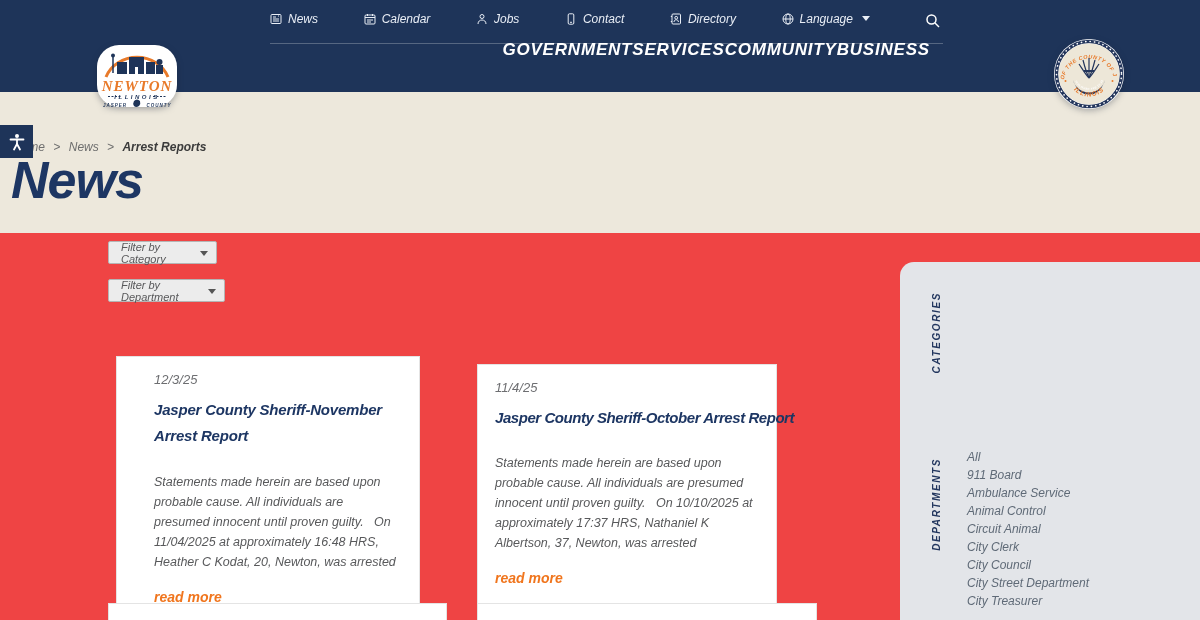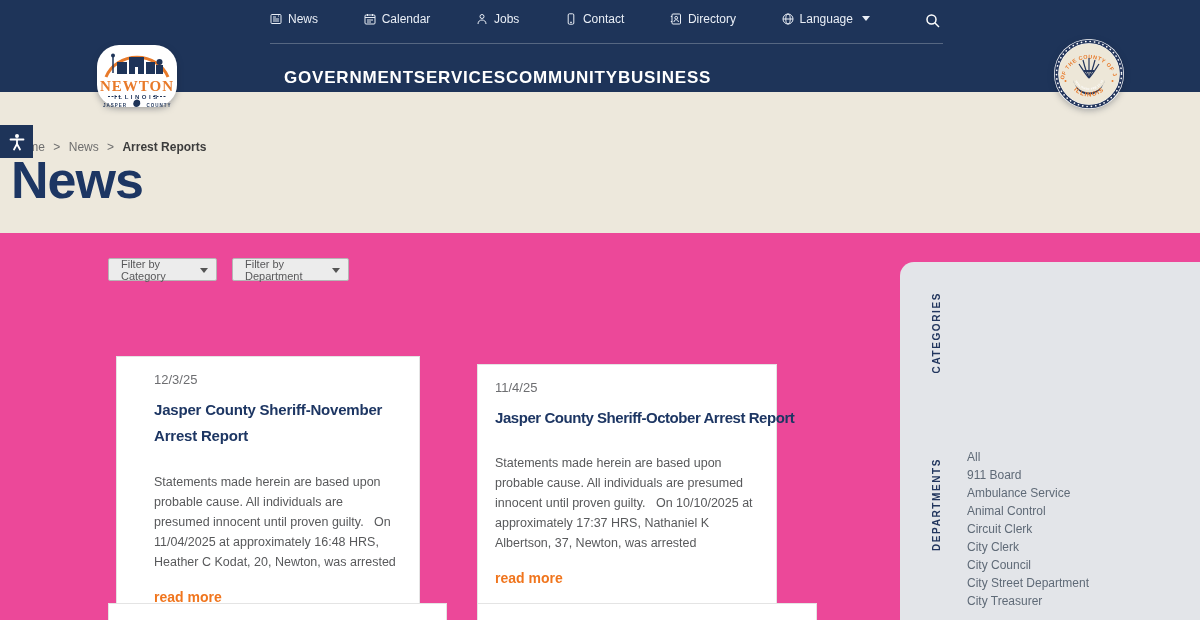--- a/index.html
+++ b/index.html
@@ -1,49 +1,49 @@
 <!DOCTYPE html>
 <html><head>
 <meta charset="utf-8">
 <style>
   * { box-sizing: border-box; margin: 0; padding: 0; }
   html, body { width: 1200px; height: 620px; overflow: hidden; background: #fff; }
   body { font-family: "Liberation Sans", sans-serif; }
-  #stage { position: relative; width: 1200px; height: 620px; background: #ec4899; overflow: hidden; }
+  #stage { position: relative; width: 1200px; height: 620px; background: #ef4444; overflow: hidden; font-style: italic; }
 
   
   .header { position: absolute; top: 0; left: 0; width: 1200px; height: 92px; background: #1e3459; z-index: 2; }
   .utility-bar { position: absolute; top: 12px; left: 270px; width: 600px; display: flex; justify-content: space-between; align-items: center; }
   .utility-item { display: flex; align-items: center; gap: 6px; color: #e9eef6; font-size: 12px; cursor: pointer; }
   .utility-item svg { display: block; }
   .caret { margin-left: 3px; }
   .utility-sep { position: absolute; top: 43px; left: 270px; width: 673px; height: 1px; background: rgba(255,255,255,0.25); }
   .search-btn { position: absolute; top: 10px; left: 922px; width: 22px; height: 22px; display: flex; align-items: center; justify-content: center; cursor: pointer; }
-  .main-nav { position: absolute; top: 68px; left: 272px; width: 672px; display: flex; justify-content: flex-start; padding: 0 14px 0 12px; }
+  .main-nav { position: absolute; top: 40px; left: 272px; width: 672px; display: flex; justify-content: flex-end; padding: 0 14px 0 12px; }
   .main-nav-item { color: #ffffff; font-size: 17px; font-weight: bold; letter-spacing: 0.8px; cursor: pointer; }
 
   
   .logo-wrap { position: absolute; top: 41px; left: 95px; z-index: 3; cursor: pointer; }
   .logo-wrap svg { filter: drop-shadow(0 2px 3px rgba(20,30,50,0.35)); }
   .seal-wrap { position: absolute; top: 38px; left: 1053px; z-index: 3; }
   .seal-wrap svg { filter: drop-shadow(0 2px 3px rgba(20,30,50,0.3)); }
 
   
   .hero { position: absolute; top: 92px; left: 0; width: 1200px; height: 141px; background: #ede8dc; }
   .breadcrumb { position: absolute; top: 48px; left: 13px; font-size: 12px; color: #6e6e6e; }
   .breadcrumb span { margin-right: 5px; }
   .crumb-link { cursor: pointer; }
   .crumb-current { color: #3c3c3c; font-weight: bold; }
   .page-title { position: absolute; top: 58px; left: 11px; font-size: 52px; font-weight: 800; color: #1d3663; letter-spacing: -1px; }
 
   
   .a11y-btn { position: absolute; top: 125px; left: 0; width: 33px; height: 33px; background: #1e3459; z-index: 4; display: flex; align-items: center; justify-content: center; cursor: pointer; }
 
   
-  .filters { position: absolute; top: 258px; left: 108px; display: flex; gap: 15px; z-index: 2; }
+  .filters { position: absolute; top: 241px; left: 108px; display: flex; gap: 15px; z-index: 2; flex-direction: column; }
   .select { position: relative; height: 23px; background: #ececec; border: 1px solid #b5b5b5; border-radius: 2px; font-size: 11px; color: #58585a; display: flex; align-items: center; padding: 0 22px 0 12px; cursor: pointer; }
   .select::after { content: ""; position: absolute; right: 8px; top: 9px; width: 0; height: 0; border-left: 4px solid transparent; border-right: 4px solid transparent; border-top: 5px solid #555; }
   .select-category { width: 109px; }
   .select-department { width: 117px; }
 
   
   .card { position: absolute; background: #ffffff; border: 1px solid #e4e4e4; padding: 15px 17px 18px 17px; z-index: 2; }
   .card-1 { top: 356px; left: 116px; width: 304px; padding-left: 37px; }
   .card-2 { top: 364px; left: 477px; width: 300px; }
   .card-stub-1 { top: 603px; left: 108px; width: 339px; height: 40px; }
@@ -227,21 +227,21 @@
   </div>
 
   <div class="sidebar">
     <div class="vlabel vlabel-categories">CATEGORIES</div>
     <div class="vlabel vlabel-departments">DEPARTMENTS</div>
     <ul class="side-list list-departments">
       <li>All</li>
       <li>911 Board</li>
       <li>Ambulance Service</li>
       <li>Animal Control</li>
-      <li>Circuit Clerk</li>
+      <li>Circuit Animal</li>
       <li>City Clerk</li>
       <li>City Council</li>
       <li>City Street Department</li>
       <li>City Treasurer</li>
     </ul>
   </div>
 
   <div class="filters">
     <div class="select select-category">
       <span>Filter by Category</span>

